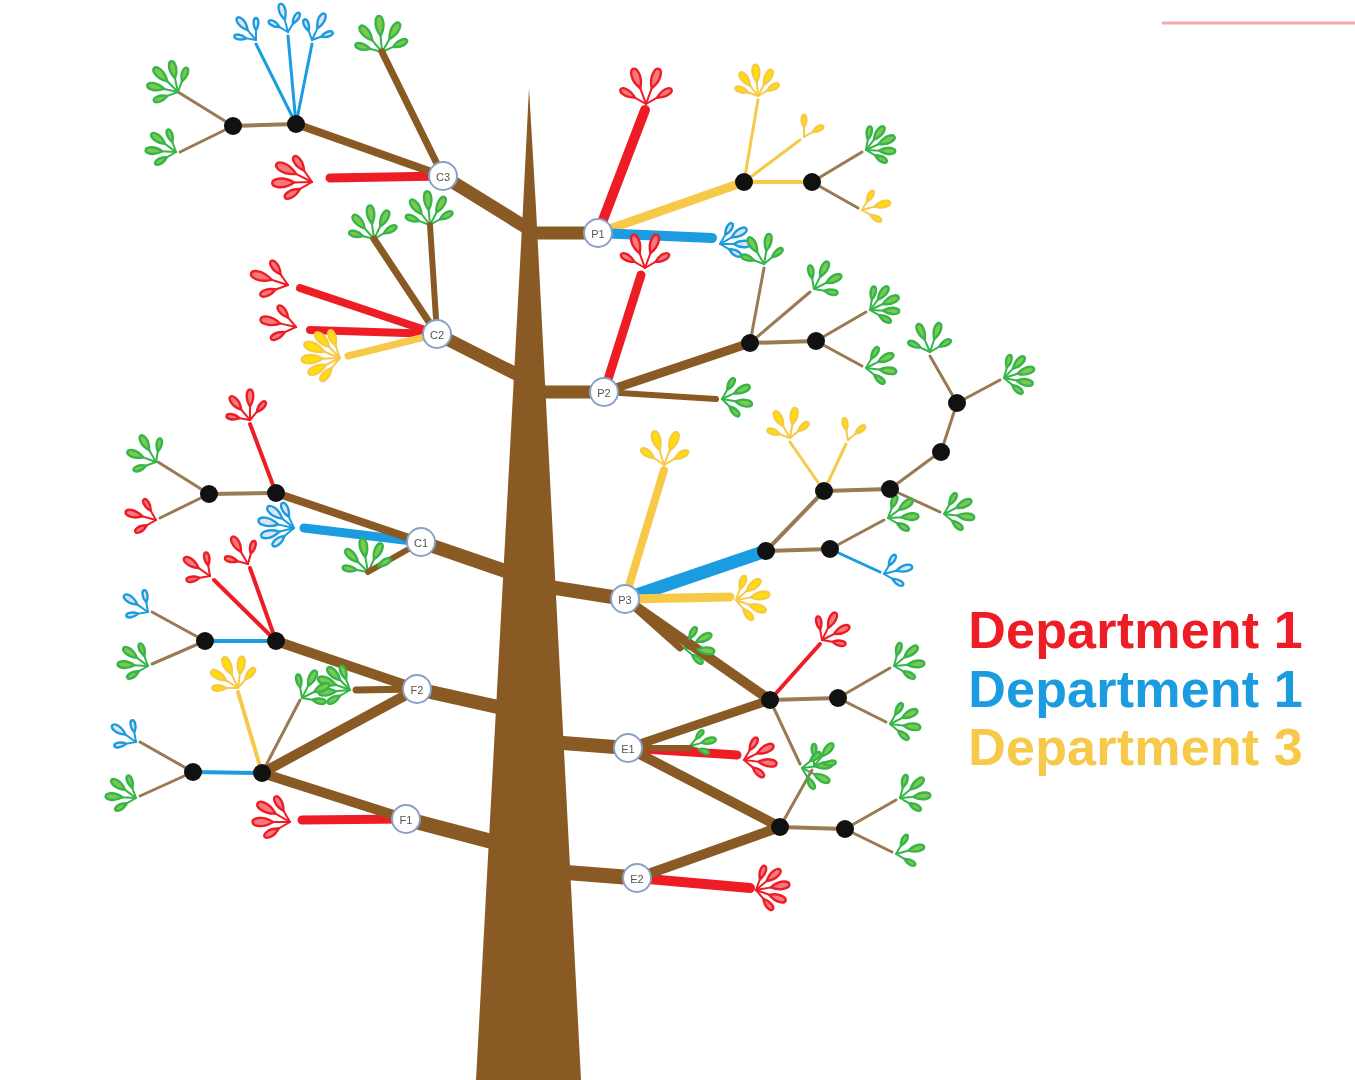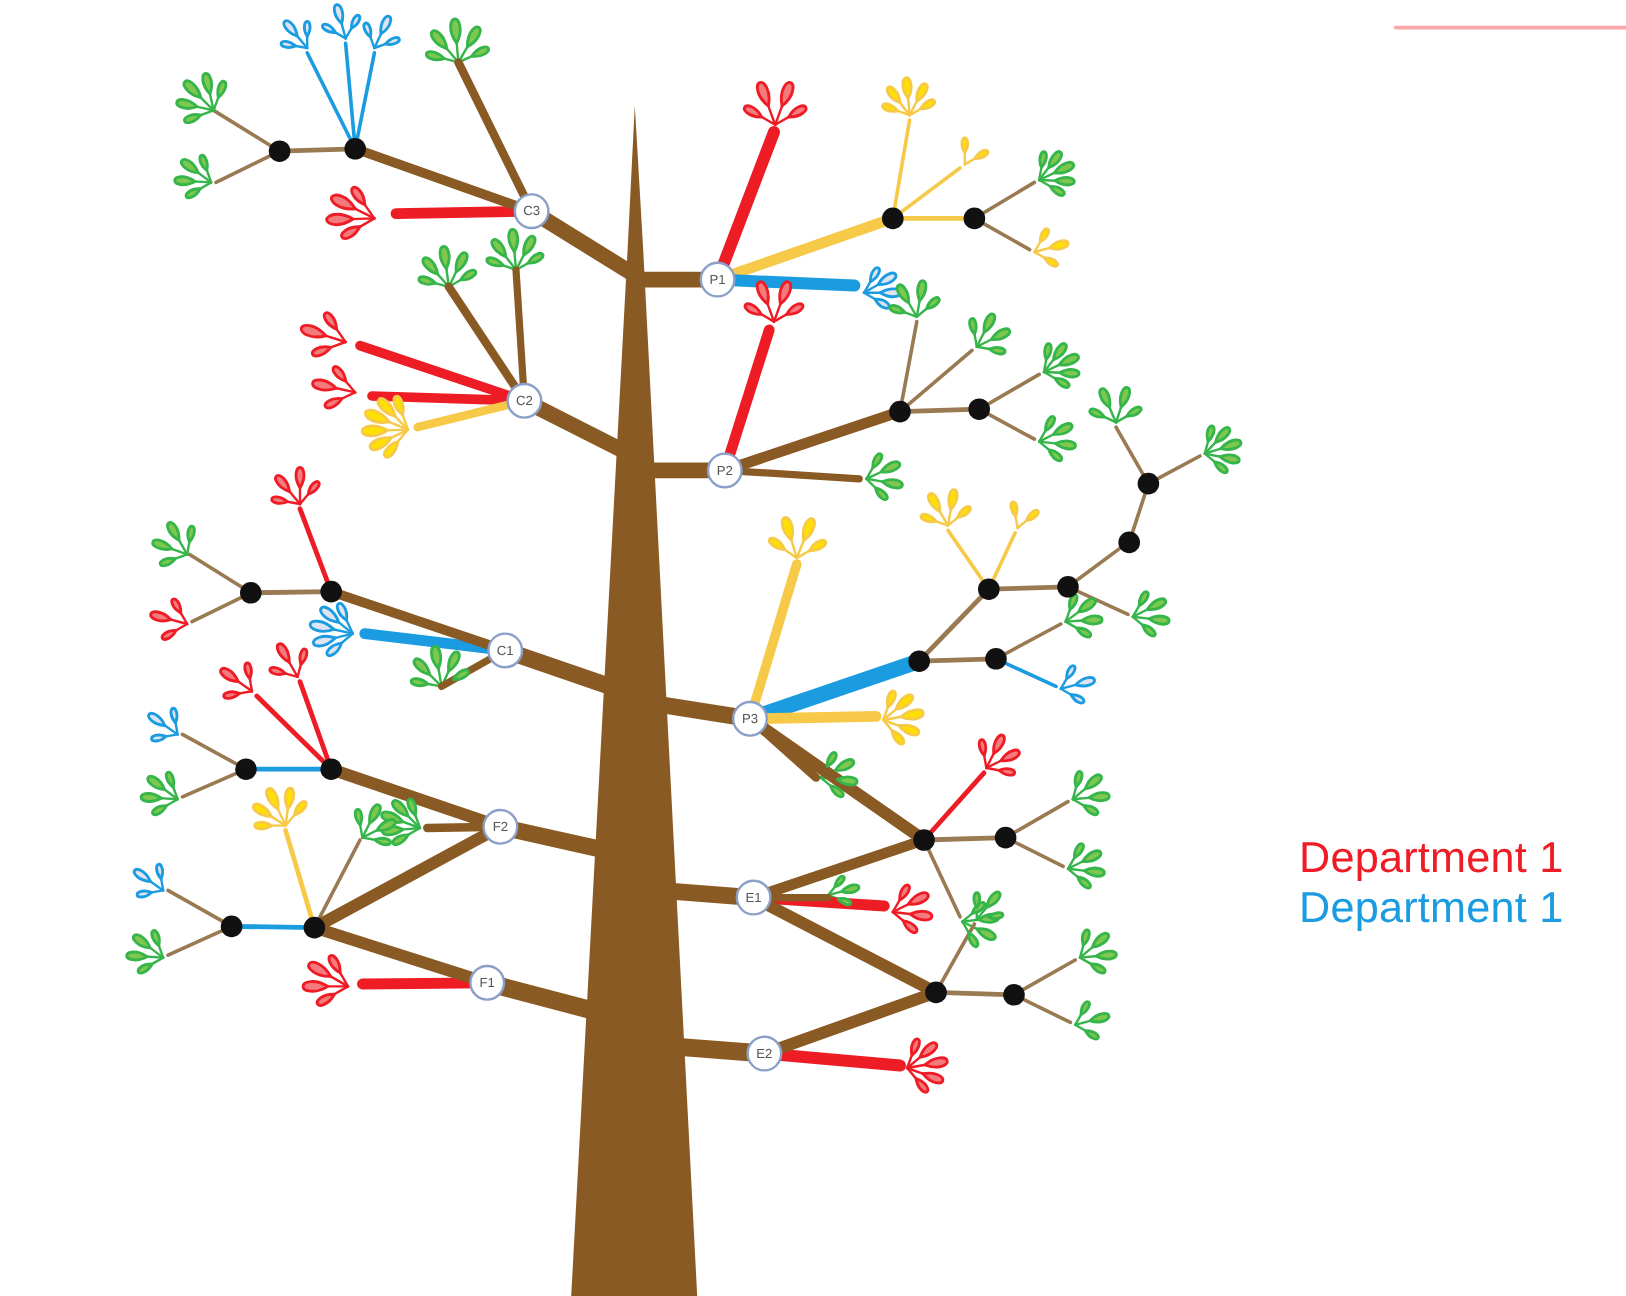--- a/index.html
+++ b/index.html
@@ -28,22 +28,22 @@
     display: block;
   }
   .legend {
     position: absolute;
     right: 52px;
     bottom: 40px;
     text-align: right;
     line-height: 1.12;
   }
   .legend-row {
-    font-size: 36px;
-    font-weight: 400;
+    font-size: 52px;
+    font-weight: 700;
     letter-spacing: 0.2px;
     white-space: nowrap;
     margin-left: 47px;
   }
   .node-label {
     font-size: 11px;
     font-family: "Liberation Sans", sans-serif;
     fill: #555555;
     text-anchor: middle;
     dominant-baseline: central;
@@ -677,15 +677,18 @@
       </g>
   </svg>
 
   <div class="legend">
     <div class="legend-row" style="color: rgb(238, 28, 37);">
       <span>Department 1</span>
     </div>
     <div class="legend-row" style="color: rgb(27, 156, 224);">
       <span>Department 1</span>
     </div>
+    <div class="legend-row" style="color: rgb(247, 201, 72);">
+      <span>Department 3</span>
+    </div>
   </div>
 
 </div>
 
 </body></html>

